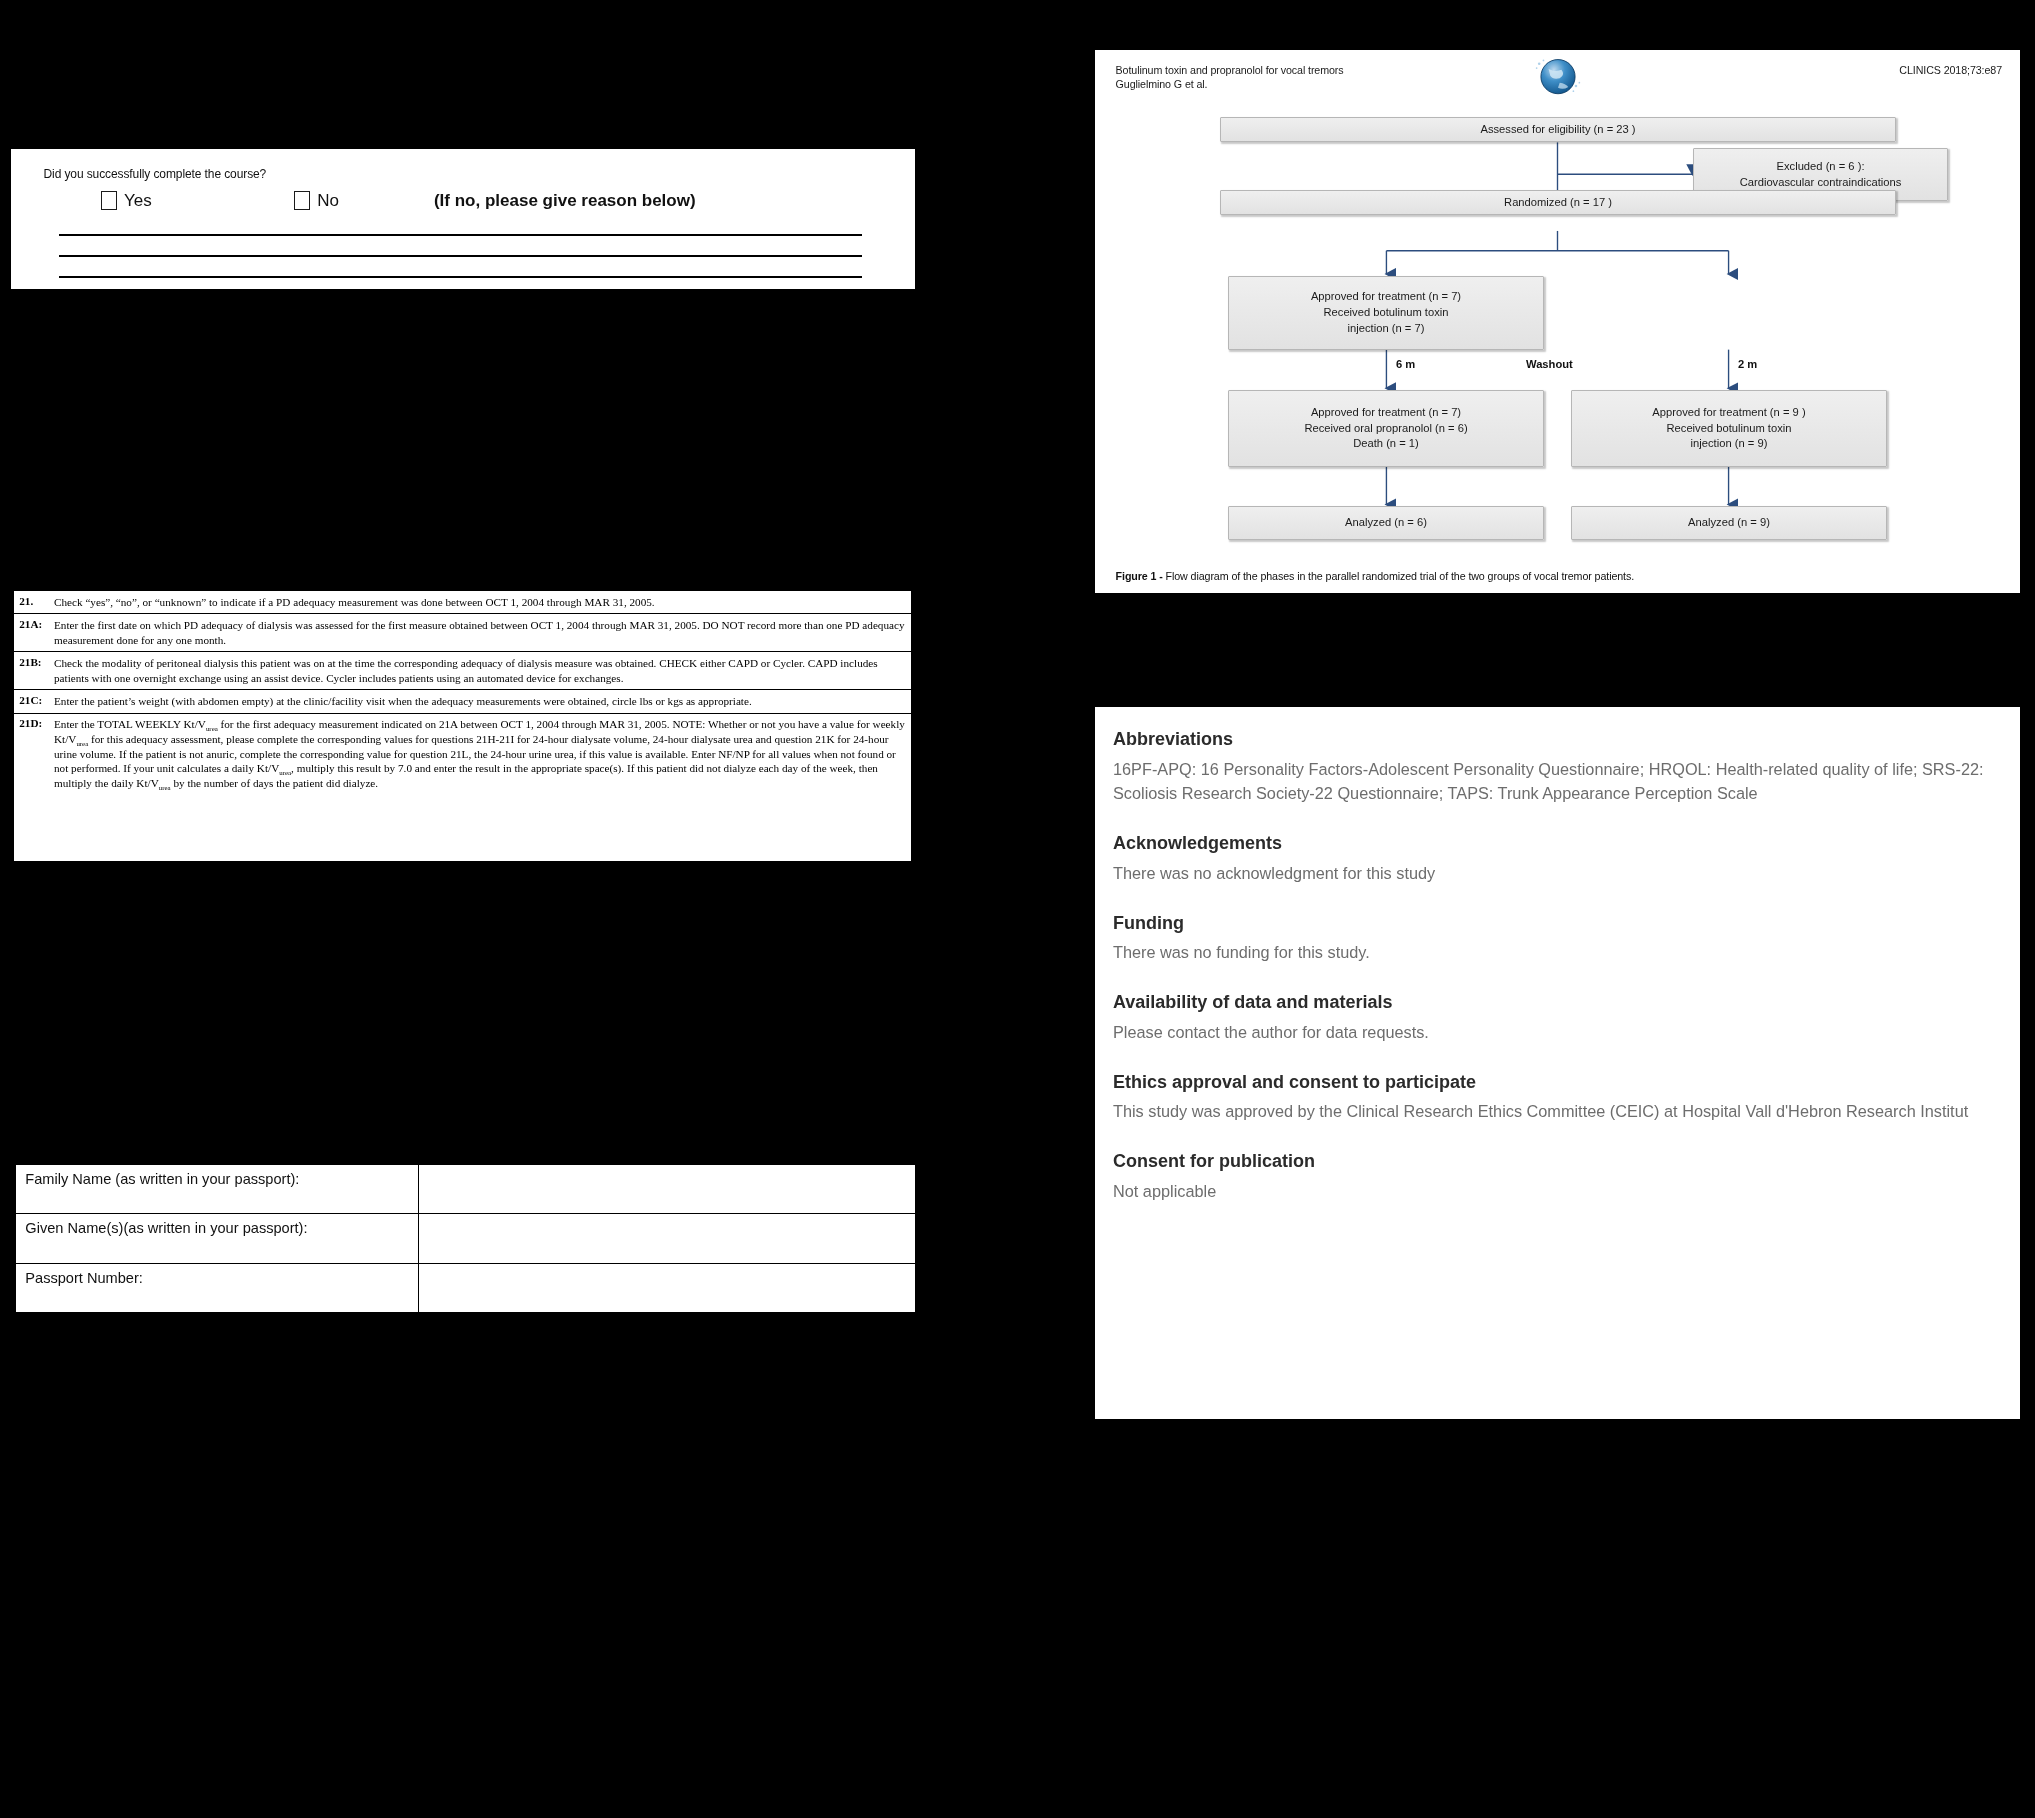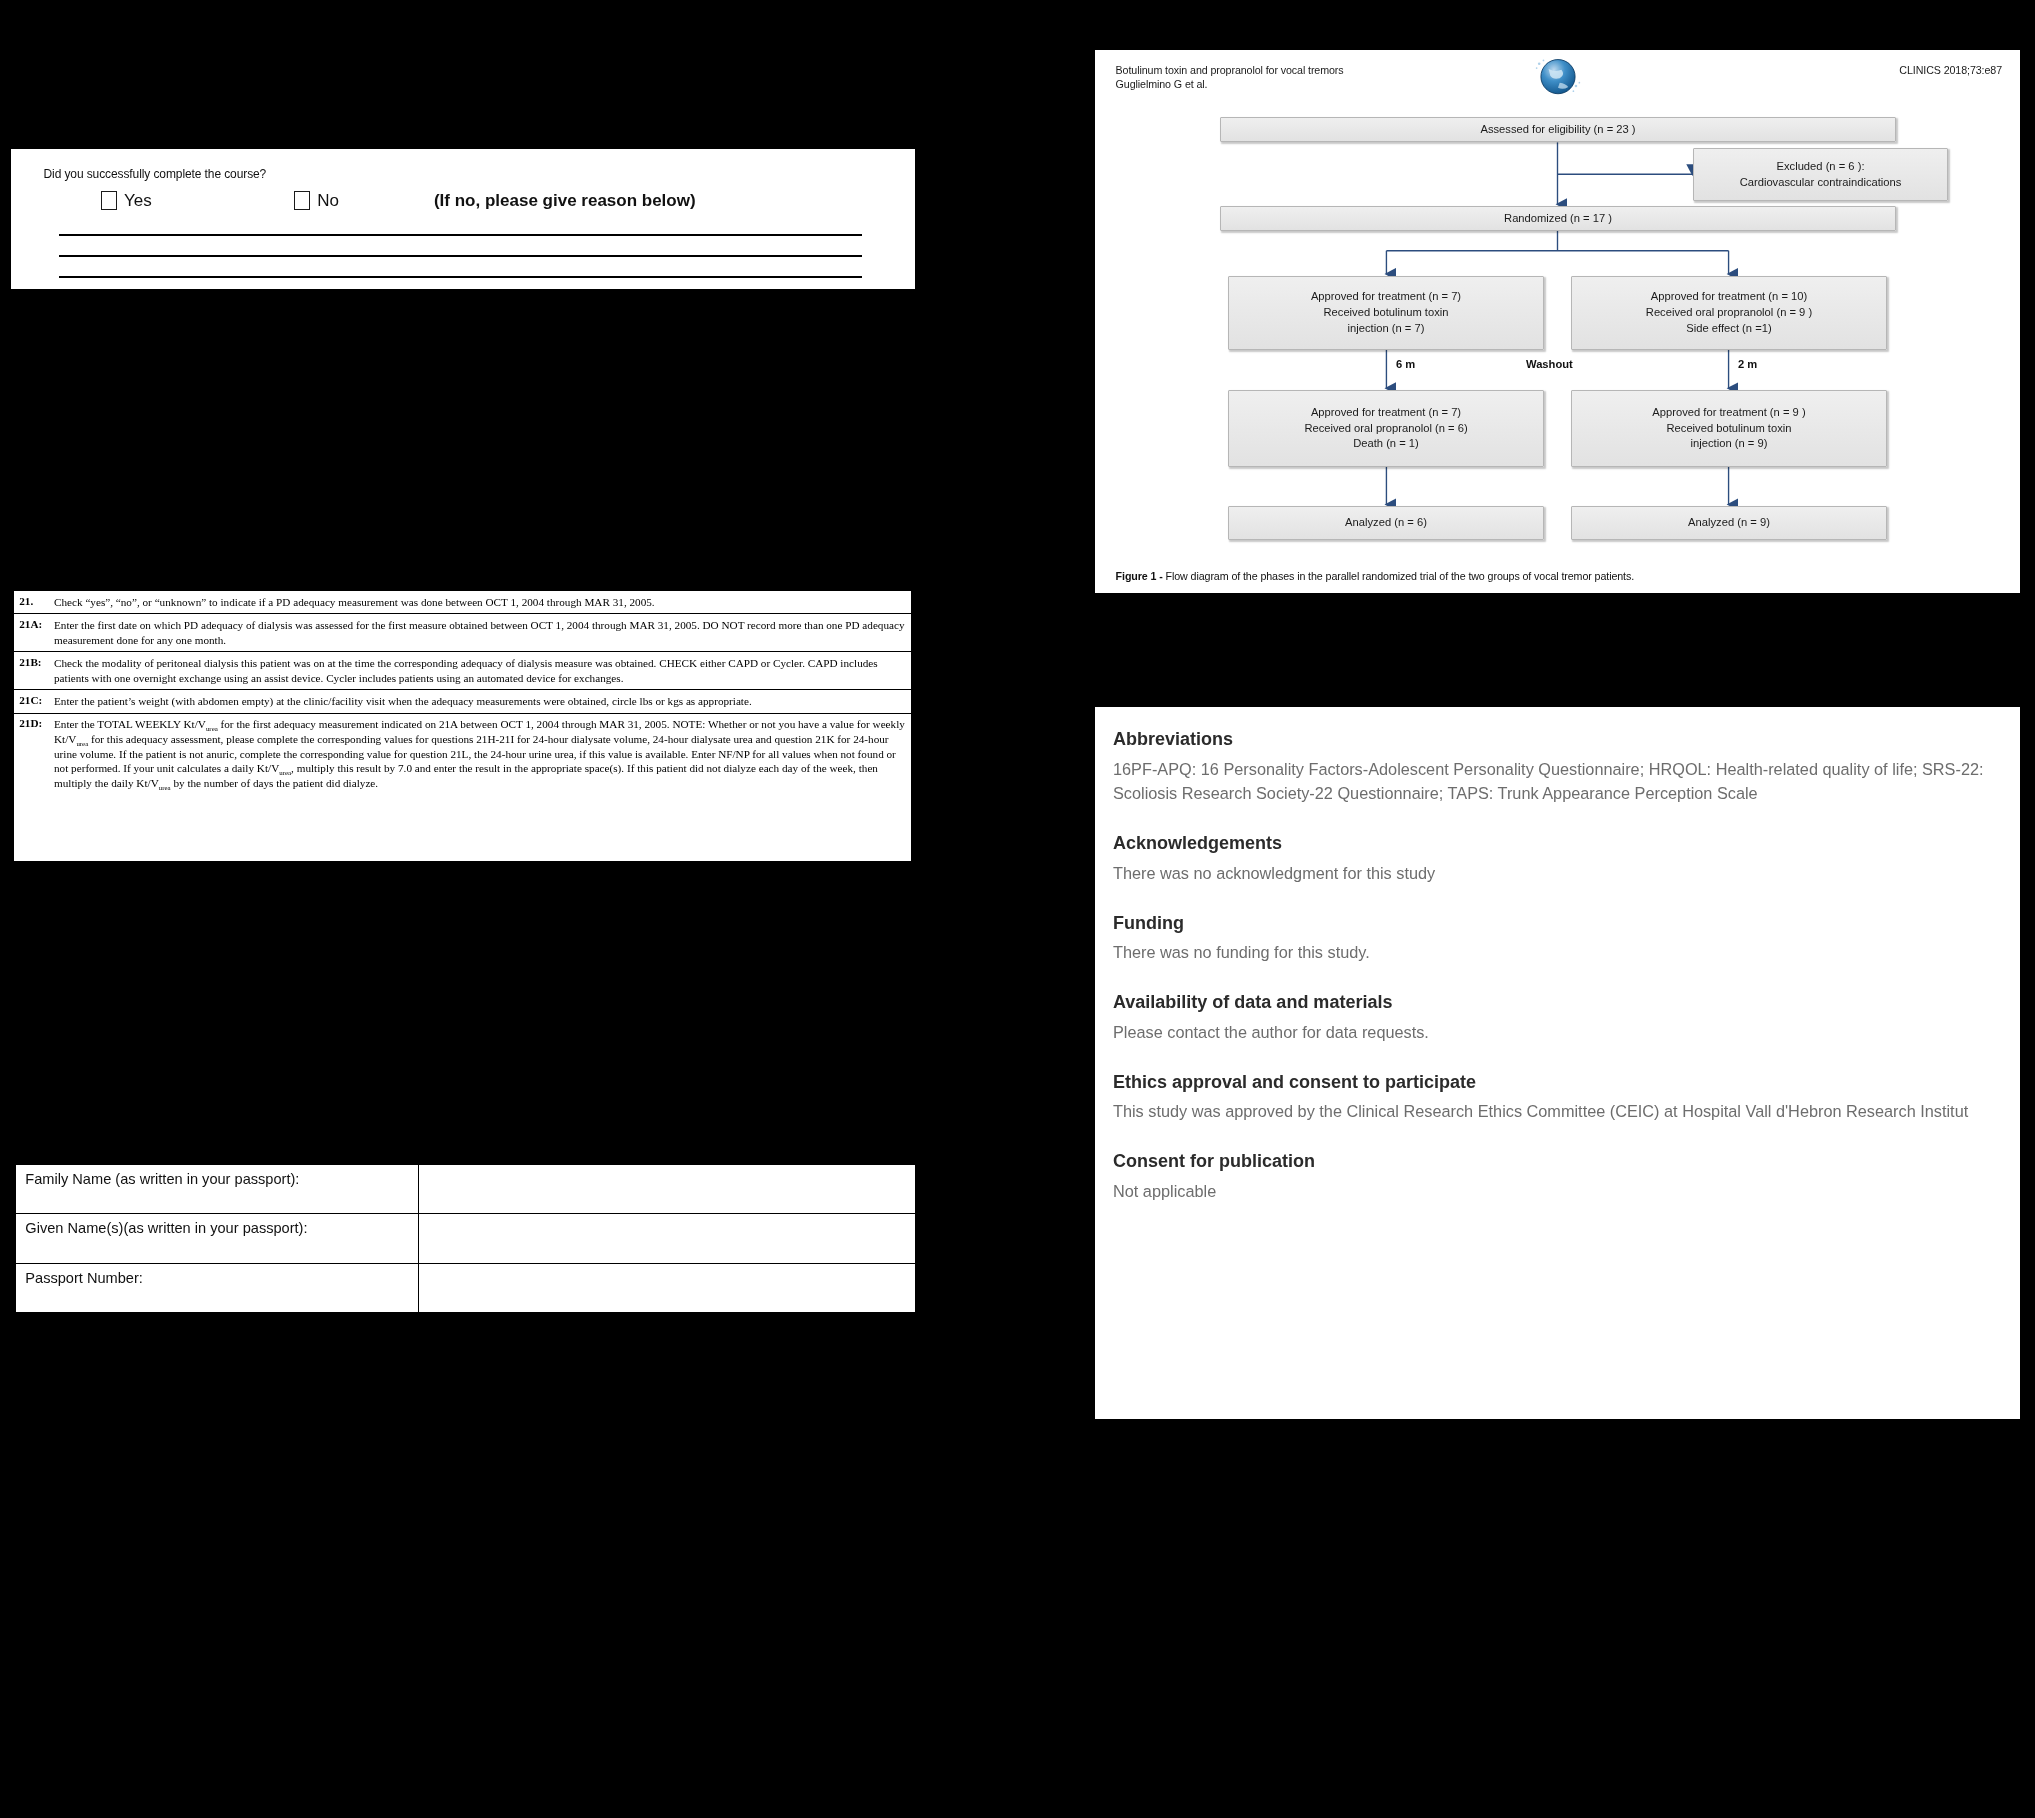--- a/index.html
+++ b/index.html
@@ -363,33 +363,28 @@
       </g>
     </svg>
 
     <div class="fbox" style="left:125px; top:3.4px; width:676px; height:25px;">Assessed for eligibility (n = 23 )</div>
 
     <div class="fbox" style="left:598px; top:34px; width:255px; height:53px; flex-direction:column;">
       <div>Excluded (n = 6 ):</div>
       <div>Cardiovascular contraindications</div>
     </div>
 
-    <div class="fbox" style="left:125px; top:92px; width:676px; height:25px;">Randomized (n = 17 )</div>
+    <div class="fbox" style="left:125px; top:76px; width:676px; height:25px;">Randomized (n = 17 )</div>
 
     <div class="fbox" style="left:133px; top:162px; width:316px; height:74px; flex-direction:column;">
       <div>Approved for treatment (n = 7)</div>
       <div>Received botulinum toxin</div>
       <div>injection (n = 7)</div>
     </div>
 
-    <div class="fbox" style="left:476px; top:162px; width:316px; height:74px; flex-direction:column;">
-      <div>Approved for treatment (n = 10)</div>
-      <div>Received oral propranolol (n = 9 )</div>
-      <div>Side effect (n =1)</div>
-    </div>
 
     <div class="edge-label" style="left:301px; top:244px;">6 m</div>
     <div class="edge-label" style="left:431px; top:244px;">Washout</div>
     <div class="edge-label" style="left:643px; top:244px;">2 m</div>
 
     <div class="fbox" style="left:133px; top:276px; width:316px; height:77px; flex-direction:column;">
       <div>Approved for treatment (n = 7)</div>
       <div>Received oral propranolol  (n = 6)</div>
       <div>Death (n = 1)</div>
     </div>

